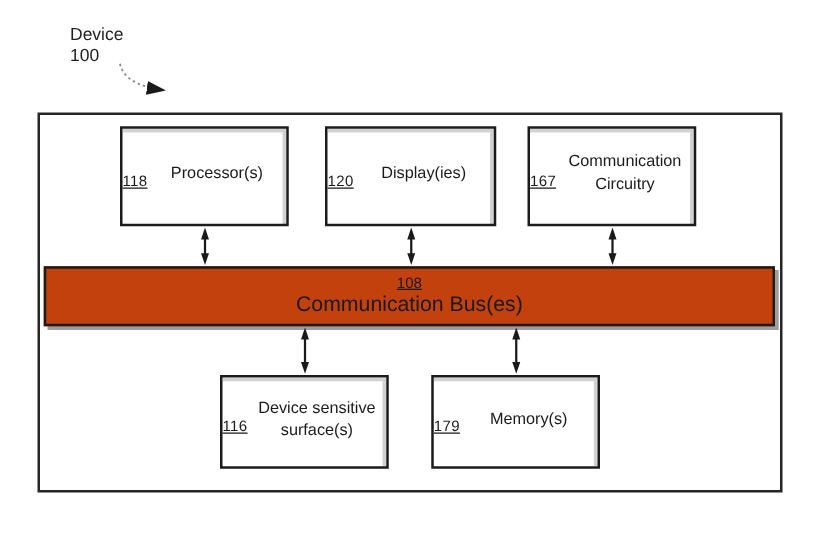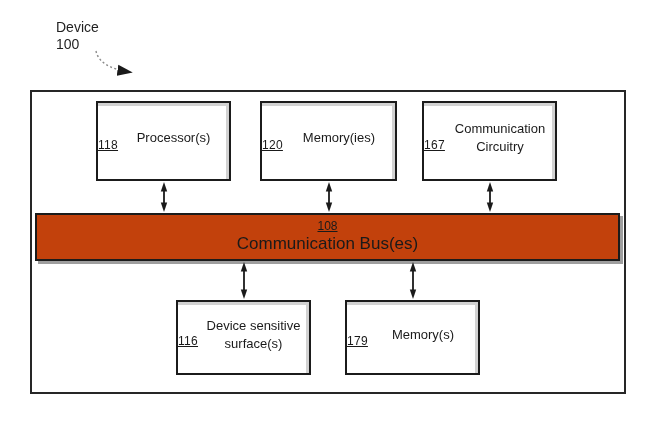--- a/index.html
+++ b/index.html
@@ -127,21 +127,21 @@
 
   <div class="outer-box"></div>
 
   <div class="pbox box-processor">
     <span class="ref">118</span>
     <span class="lbl">Processor(s)</span>
   </div>
 
   <div class="pbox box-memory">
     <span class="ref">120</span>
-    <span class="lbl">Memory(ies)</span>
+    <span class="lbl">Display(ies)</span>
   </div>
 
   <div class="pbox box-comm">
     <span class="ref">167</span>
     <span class="lbl">Communication Circuitry</span>
   </div>
 
   <div class="bus-box">
     <span class="ref">108</span>
     <span class="lbl">Communication Bus(es)</span>

